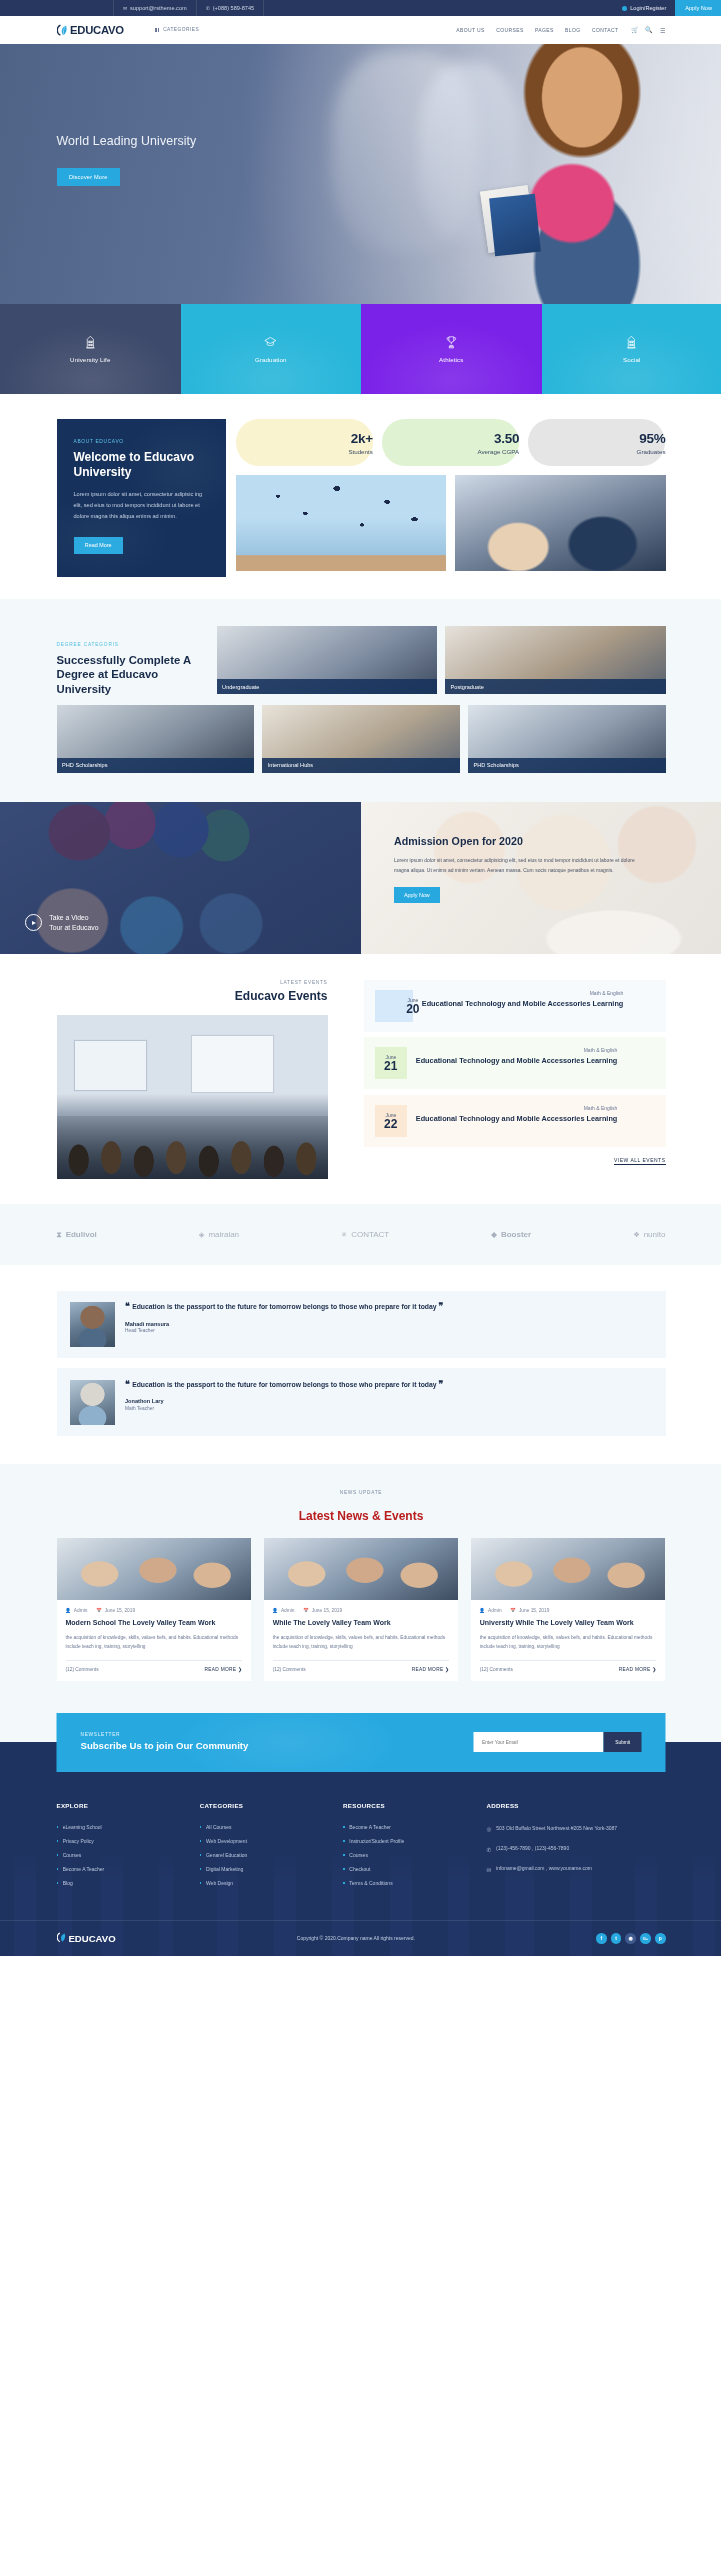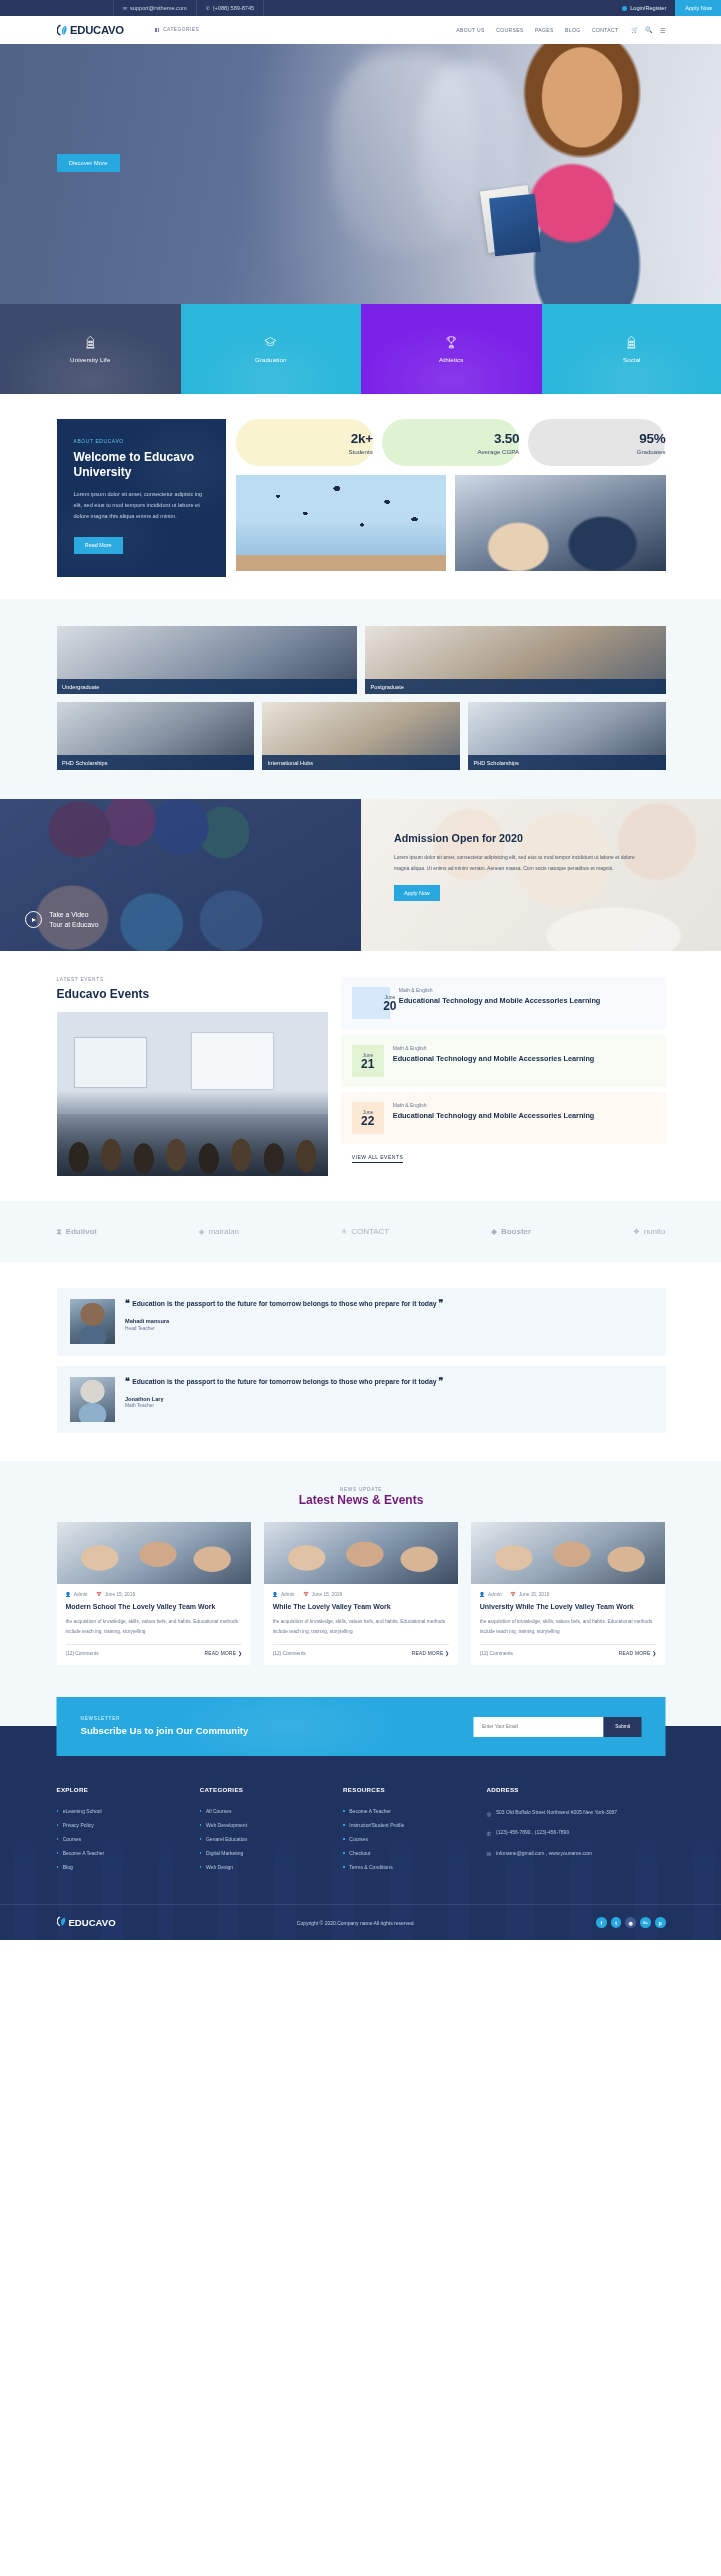--- a/index.html
+++ b/index.html
@@ -167,21 +167,21 @@
     opacity:.9;}
   .admis-side .tint { position:absolute; inset:0; background:rgba(248,246,243,.58); }
   .admis-inner { position:relative; padding:33px 34px 0 33px; }
   .admis-h2 { font-size:10.7px; font-weight:bold; color:#182B49; }
   .admis-p { font-size:5px; line-height:2.1; color:#4a5568; margin-top:8px; max-width:242px; }
   .admis-btn { display:inline-block; margin-top:11.3px; background:#27A9E0; color:#fff;
                font-size:5.4px; padding:5px 10px; }
 
   
   .events { background:#fff; padding:26px 0 25px; }
-  .ev-row { display:flex; gap:13px; }
+  .ev-row { display:flex; gap:36px;text-align:right; }
   .ev-left { width:271px; }
   .ev-eyebrow { font-size:4.8px; letter-spacing:0.7px; color:#7f8ca3; }
   .ev-h2 { font-size:12px; font-weight:bold; margin-top:4.5px; color:#182B49; }
   .ev-img { margin-top:11.3px; height:164px; position:relative; overflow:hidden;
     background:linear-gradient(180deg,#d9e1ea 0 48%,#9aa7b6 60%,#3c4a5c 100%); }
   .ev-img .screen1 { position:absolute; left:7%; top:16%; width:26%; height:30%;
      background:#eef3f8; box-shadow:0 0 0 1.1px #b9c4d1; }
   .ev-img .screen2 { position:absolute; left:50%; top:13%; width:30%; height:34%;
      background:#f4f7fa; box-shadow:0 0 0 1.1px #c3ccd8; }
   .ev-img .crowd { position:absolute; left:0; right:0; bottom:0; height:38%;
@@ -247,21 +247,21 @@
   .quote-mark { color:#182B49; font-size:9px; font-weight:bold; line-height:1;
                 display:inline-block; vertical-align:top; margin-right:2.3px;}
   .testi-text { font-size:6.8px; font-weight:bold; color:#182B49; line-height:1.6; }
   .testi-name { font-size:5.6px; font-weight:bold; color:#182B49; margin-top:8px; }
   .testi-role { font-size:4.8px; color:#6b7894; margin-top:1.7px; }
 
   
   .news { background:#F3F8FB; padding:26px 0 30px; }
   .news-head { text-align:center; }
   .news-eyebrow { font-size:4.8px; letter-spacing:0.7px; color:#7f8ca3; }
-  .news-h2 { font-size:12px; font-weight:bold; margin-top:1px; color:#701a75; }
+  .news-h2 { font-size:12px; font-weight:bold; margin-top:14px; color:#b91c1c; }
   .news-grid { display:grid; grid-template-columns:repeat(3,1fr); gap:12.4px; margin-top:14.7px; }
   .news-card { background:#fff; }
   .news-img { height:62px; position:relative; overflow:hidden; }
   .ni1{background:linear-gradient(150deg,#dfe5ea,#8fa2b5 55%,#46566b);}
   .ni2{background:linear-gradient(150deg,#d7dfe8,#7f93a9 55%,#3d4c60);}
   .ni3{background:linear-gradient(150deg,#e3e8ed,#94a5b7 55%,#4b5a6d);}
   .news-img::after{content:"";position:absolute;inset:0;
     background:radial-gradient(ellipse 16% 34% at 22% 58%,#e0c3a4 0 58%,transparent 62%),
                radial-gradient(ellipse 16% 34% at 52% 52%,#cfa98a 0 58%,transparent 62%),
                radial-gradient(ellipse 16% 34% at 80% 60%,#d8b695 0 58%,transparent 62%);}
@@ -396,20 +396,21 @@
         </div>
         <div style="display:flex;gap:6.8px;color:#3b4a66;font-size:6.2px;align-items:center;">
           <span>🛒</span>
           <span>🔍</span>
           <span>☰</span>
         </div>
       </div>
     </div>
 
     <div class="hero-content">
+      <div class="hero-sub">World Leading University</div>
       <a class="btn-hero">Discover More</a>
     </div>
   </div>
 
   <div class="tiles">
     <div class="tile" style="background:#3E4A6B">
       <span class="tile-ov"></span>
       <svg width="14.7" height="14.7" viewBox="0 0 24 24" fill="none" stroke="#fff" stroke-width="1.2">
         <path d="M12 2 L17 7 v14 H7 V7 Z"></path>
           <rect x="9.5" y="10" width="2" height="2.5"></rect>
@@ -481,20 +482,24 @@
           <div class="img-caps"></div>
           <div class="img-team"></div>
         </div>
       </div>
     </div>
   </div>
 
   <div class="degrees">
     <div class="container">
       <div class="deg-grid">
+        <div class="deg-left">
+          <div class="deg-eyebrow">DEGREE CATEGORIS</div>
+          <div class="deg-h2">Successfully Complete A Degree at Educavo University</div>
+        </div>
         <div style="flex:1;">
           <div class="deg-row1">
             <div class="deg-card ph1">
               <div class="cap">Undergraduate</div>
             </div>
             <div class="deg-card ph2">
               <div class="cap">Postgraduate</div>
             </div>
           </div>
         </div>

